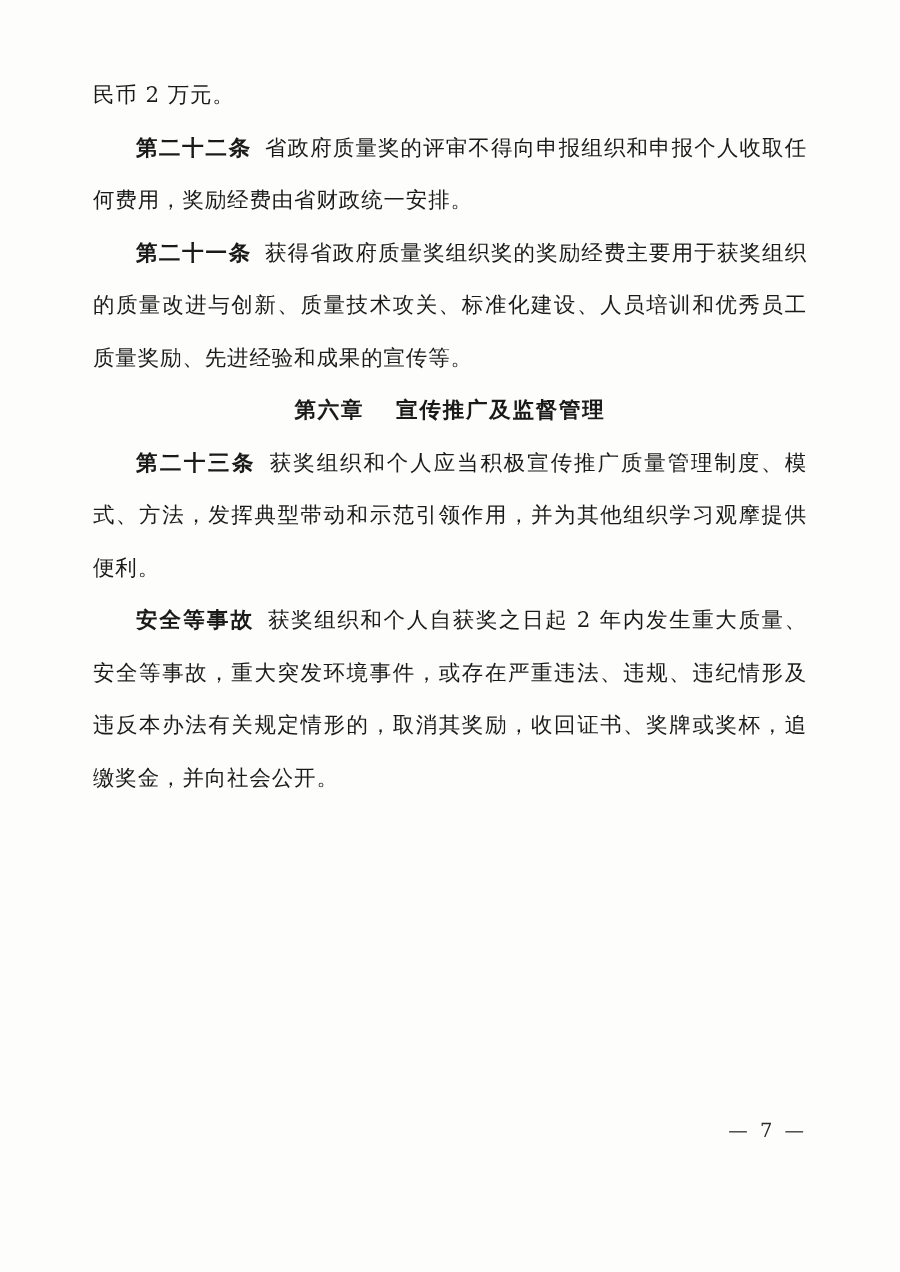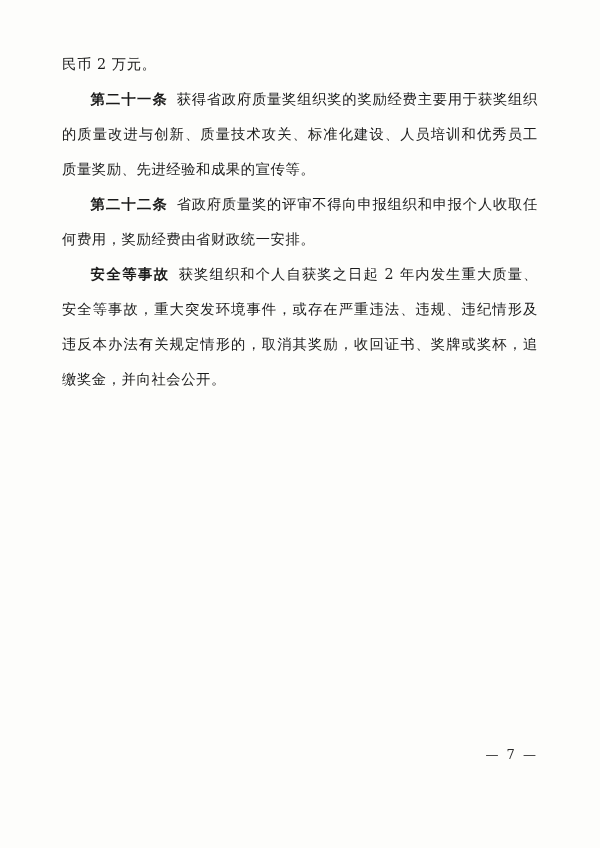--- a/index.html
+++ b/index.html
@@ -67,25 +67,27 @@
   }
 </style>
 </head>
 <body>
 
 <div class="page">
   <div class="doc-body">
 
     <p class="para cont">民币 2 万元。</p>
 
+    <p class="para"><span class="art">第二十二条</span><span class="art-sep"></span><span>省政府质量奖的评审不得向申报组织和申报个人收取任何费用，奖励经费由省财政统一安排。</span></p>
+
     <p class="para"><span class="art">第二十一条</span><span class="art-sep"></span><span>获得省政府质量奖组织奖的奖励经费主要用于获奖组织的质量改进与创新、质量技术攻关、标准化建设、人员培训和优秀员工质量奖励、先进经验和成果的宣传等。</span></p>
 
-    <p class="para"><span class="art">第二十二条</span><span class="art-sep"></span><span>省政府质量奖的评审不得向申报组织和申报个人收取任何费用，奖励经费由省财政统一安排。</span></p>
+    <p class="chapter"><span>第六章</span><span class="gap"></span><span>宣传推广及监督管理</span></p>
 
-
+    <p class="para"><span class="art">第二十三条</span><span class="art-sep"></span><span>获奖组织和个人应当积极宣传推广质量管理制度、模式、方法，发挥典型带动和示范引领作用，并为其他组织学习观摩提供便利。</span></p>
 
 
 
 
     <p class="para"><span class="art">安全等事故</span><span class="art-sep"></span><span>获奖组织和个人自获奖之日起 2 年内发生重大质量、安全等事故，重大突发环境事件，或存在严重违法、违规、违纪情形及违反本办法有关规定情形的，取消其奖励，收回证书、奖牌或奖杯，追缴奖金，并向社会公开。</span></p>
 
   </div>
 
   <div class="footer">— 7 —</div>
 </div>

